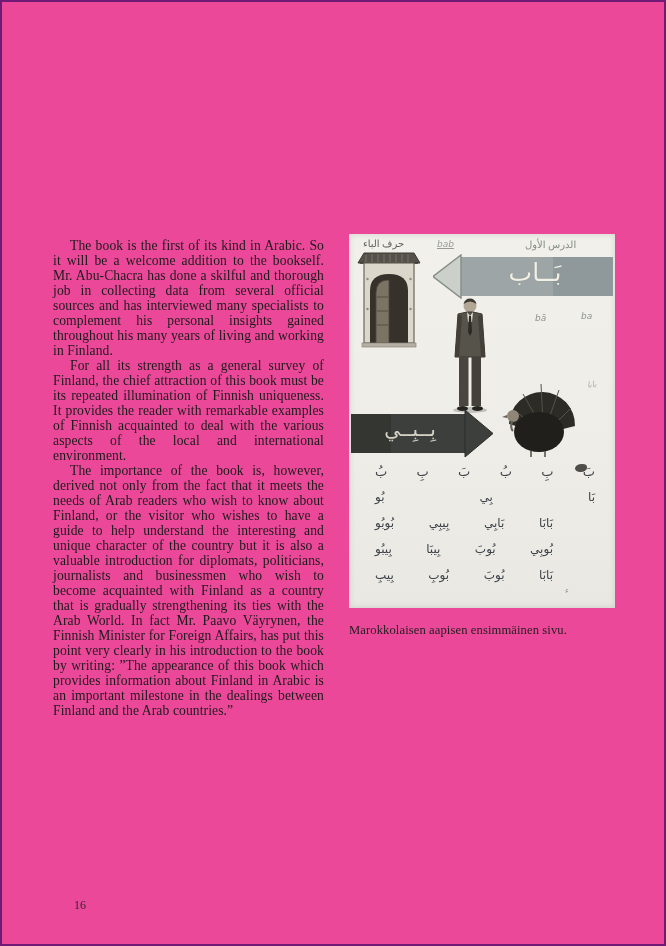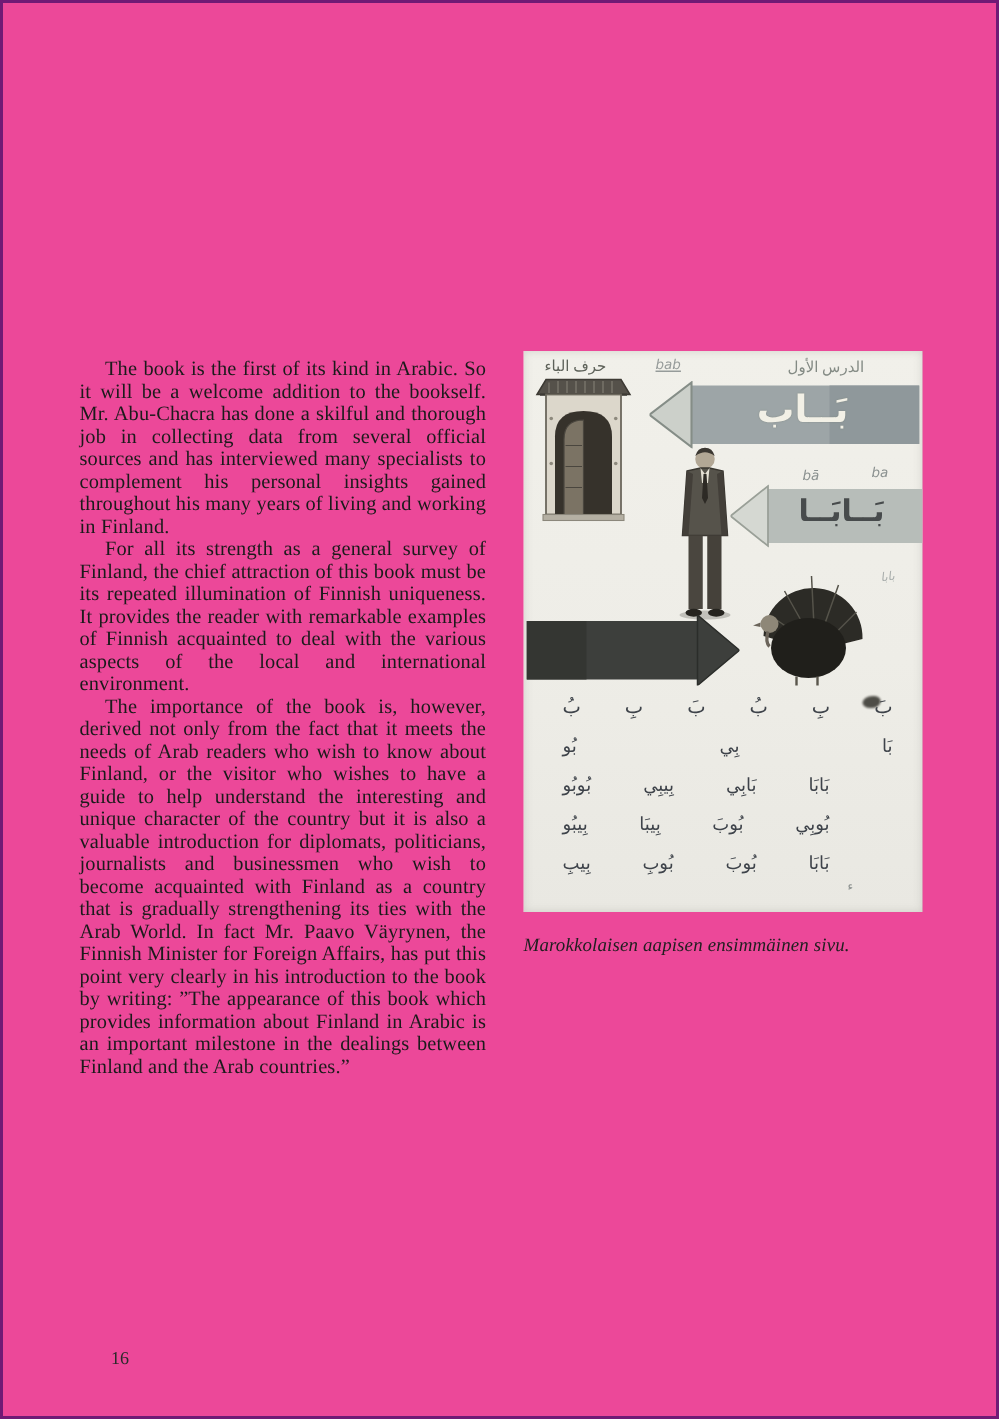--- a/index.html
+++ b/index.html
@@ -24,21 +24,21 @@
   .fig-abs{position:absolute;}
   .script-ar{font-family:Liberation Serif, serif;}
   .hdr-left{left:14px;top:4px;font-size:10px;color:#5d6159;}
   .hdr-pencil{left:88px;top:5px;font-size:9px;font-style:italic;color:#969b9a;font-family:"DejaVu Sans",sans-serif;text-decoration:underline;}
   .hdr-right{left:176px;top:5px;font-size:10px;color:#838a84;text-align:center;}
   
   .arrow{position:absolute;}
   .arrow svg{position:absolute;left:0;top:0;display:block;}
   .arrow-label{
     position:absolute;width:100%;text-align:center;
-    font-family:"DejaVu Sans",sans-serif;font-weight:bold;
+    font-family:"DejaVu Sans",sans-serif;font-weight:normal;
   }
   .arrow1{left:84px;top:20px;width:180px;height:45px;}
   .arrow1 .arrow-label{left:12px;top:4px;font-size:25px;color:#f2f0e6;text-shadow:0 0 1px #7d857f;}
   .arrow2{left:138px;top:89px;width:128px;height:42px;}
   .arrow2 .arrow-label{left:10px;top:5px;font-size:20px;color:#474b4c;}
   .arrow3{left:2px;top:176px;width:142px;height:47px;}
   .arrow3 .arrow-label{left:-12px;top:7px;font-size:20px;color:#d6d3c6;}
   .pencil-note{position:absolute;font-family:"DejaVu Sans",sans-serif;font-style:italic;color:#8b9190;font-size:9px;}
   .side-scribble{left:238px;top:146px;font-size:8px;color:#a9aeac;transform:rotate(-8deg);}
   
@@ -51,21 +51,21 @@
   .syl-row.first{font-size:13px;}
   .syl-row.narrow{width:178px;margin-right:0;margin-left:0;align-self:flex-start;}
   .ink-smudge{
     left:226px;top:230px;width:12px;height:8px;background:#33322c;
     border-radius:60% 40% 55% 45%;filter:blur(.6px);opacity:.85;
   }
   .foot-mark{left:216px;top:352px;font-size:8px;color:#8d9290;font-family:"DejaVu Sans",sans-serif;}
   
   .caption{
     position:absolute;left:347px;top:621px;width:280px;
-    font-style:italic;font-size:12.6px;color:#1f1f1f;letter-spacing:.1px;
+    font-size:12.6px;color:#1f1f1f;letter-spacing:.1px;
   }
   .folio{position:absolute;left:72px;top:896px;font-size:12px;color:#2a2a2a;}
 </style>
 </head>
 <body>
 
 <div class="page">
 
   <div class="article">
     <p>The book is the first of its kind in Arabic. So it will be a welcome addition to the bookself.  Mr. Abu-Chacra has done a skilful and thorough job in collecting data from several official sources and has interviewed many specialists to complement his personal insights gained throughout his many years of living and working in Finland.</p>
@@ -115,27 +115,20 @@
         <polygon points="24,20 26,20 27,36 25,40 23,36" fill="#2d2a25"></polygon>
         <path d="M13,18 L10,61 L14,61 L17,20 Z" fill="#433f39"></path>
         <path d="M37,18 L40,61 L36,61 L33,20 Z" fill="#433f39"></path>
         <rect x="14" y="61" width="9.5" height="49" fill="#4a463f"></rect>
         <rect x="26.5" y="61" width="9.5" height="49" fill="#45413a"></rect>
         <ellipse cx="17.5" cy="112.5" rx="5.5" ry="2.6" fill="#26241f"></ellipse>
         <ellipse cx="32.5" cy="112.5" rx="5.5" ry="2.6" fill="#26241f"></ellipse>
       </svg>
     </div>
 
-    <div class="arrow arrow2">
-      <svg width="128" height="42" viewBox="0 0 128 42">
-        <rect x="24" y="3" width="104" height="36" fill="#b7bdb9"></rect>
-        <polygon points="0,21 25,1 25,41" fill="#d5d8d2" stroke="#9aa098" stroke-width="1.2"></polygon>
-      </svg>
-      <span class="arrow-label">بَــابَــا</span>
-    </div>
     <span class="fig-abs pencil-note" style="left:186px;top:79px;">bā</span>
     <span class="fig-abs pencil-note" style="left:232px;top:77px;">ba</span>
     <span class="fig-abs pencil-note script-ar side-scribble">بابا</span>
 
     <div class="fig-abs" style="left:150px;top:138px;width:80px;height:86px;">
       <svg width="80" height="86" viewBox="0 0 80 86">
         <path d="M10,52 A33,33 0 1 1 76,54 L44,62 Z" fill="#2c2b26"></path>
         <path d="M14,38 L40,56 M24,22 L42,54 M42,12 L44,52 M60,18 L48,52 M72,36 L52,56" stroke="#55534a" stroke-width="1"></path>
         <ellipse cx="40" cy="60" rx="25" ry="20" fill="#201f1b"></ellipse>
         <circle cx="14" cy="44" r="6" fill="#8e8778"></circle>
@@ -144,20 +137,21 @@
         <path d="M32,79 L32,85 M46,79 L46,85" stroke="#5a564c" stroke-width="1.6"></path>
       </svg>
     </div>
 
     <div class="arrow arrow3">
       <svg width="142" height="47" viewBox="0 0 142 47">
         <rect x="0" y="4" width="114" height="39" fill="#3d3f3c"></rect>
         <rect x="0" y="4" width="40" height="39" fill="#343632"></rect>
         <polygon points="114,0 142,23.5 114,47" fill="#3d3f3c" stroke="#2b2d2a" stroke-width="1"></polygon>
       </svg>
+      <span class="arrow-label script-ar">بِــبِــي</span>
     </div>
 
     <div class="syllables">
       <div class="syl-row first">
         <span>بَ</span>
         <span>بِ</span>
         <span>بُ</span>
         <span>بَ</span>
         <span>بِ</span>
         <span>بُ</span>

